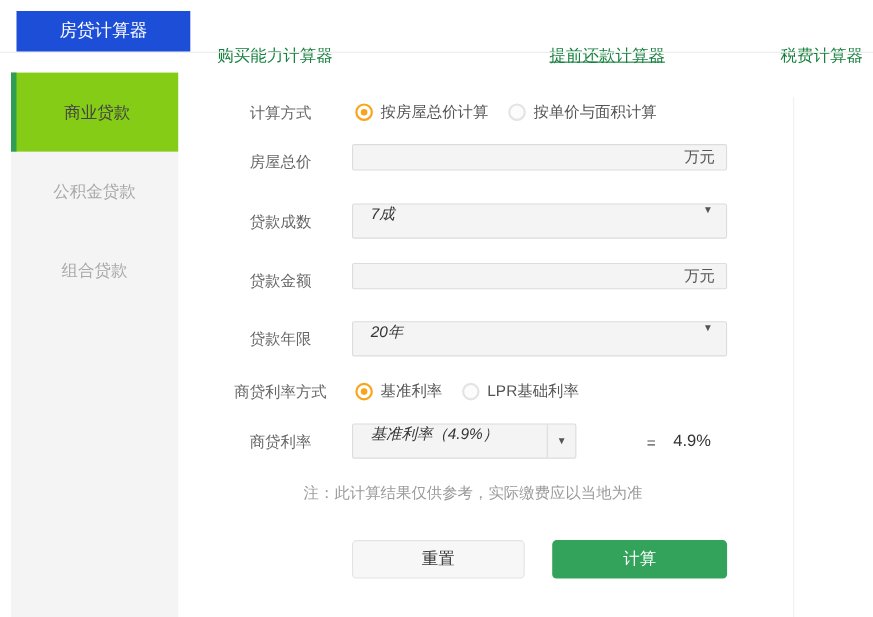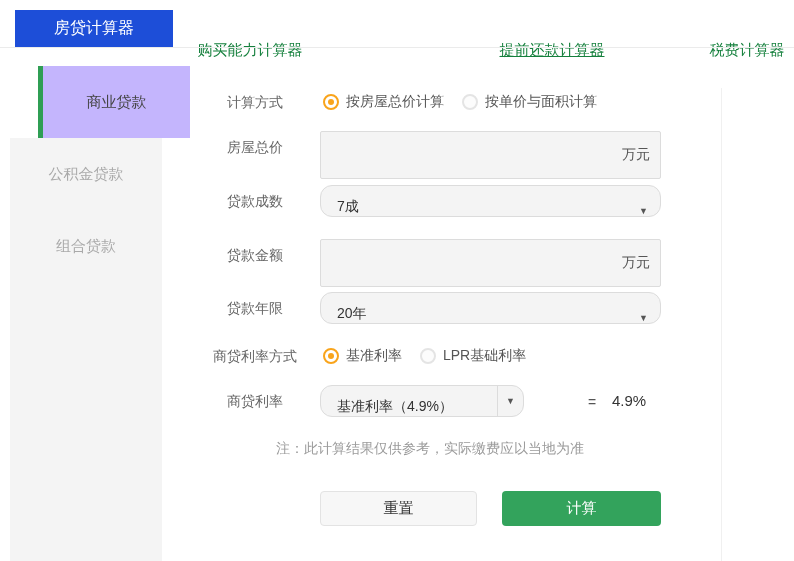--- a/index.html
+++ b/index.html
@@ -10,49 +10,49 @@
   .tab-active { position:absolute; left:15px; top:10px; width:158px; height:37px;
     background:#1d4ed8; color:#fff; font-size:16px; display:flex; align-items:center;
     justify-content:center; cursor:pointer; }
   .tab { position:absolute; top:19px; transform:translateX(-50%); font-size:15px;
     color:#15803d; white-space:nowrap; cursor:pointer;margin-top:22px; }
   .tab1 { left:250px; } .tab2 { left:408px; } .tab3 { left:552px;text-decoration:underline; } .tab4 { left:747px; }
   .tabbar-border { position:absolute; left:0; top:47px; width:794px; height:1px; background:#ebebeb; }
 
   
   .side-active { position:absolute; left:10px; top:66px; width:152px; height:72px;
-    background:#c4b5fd; border-left:5px solid #2f9e54; display:flex; align-items:center;
-    justify-content:center; font-size:15px; color:#444; cursor:pointer;margin-left:28px; }
+    background:#84cc16; border-left:5px solid #2f9e54; display:flex; align-items:center;
+    justify-content:center; font-size:15px; color:#444; cursor:pointer; }
   .side-rest { position:absolute; left:10px; top:138px; width:152px; height:423px; background:#f4f4f4; }
   .side-item { height:72px; display:flex; align-items:center; justify-content:center;
     font-size:15px; color:#a9a9a9; cursor:pointer; }
 
   
   .v-divider { position:absolute; left:721px; top:88px; width:1px; height:473px; background:#f0f0f0; }
 
   
   .flabel { position:absolute; left:200px; width:110px; text-align:center;
     font-size:14px; color:#666; white-space:nowrap; }
   .radio-row { position:absolute; left:323px; display:flex; align-items:center; height:18px; }
   .radio { width:16px; height:16px; border-radius:50%; position:relative; flex:none; cursor:pointer; }
   .radio.sel { border:2px solid #f9a41b; background:#fff; }
   .radio.sel::after { content:""; position:absolute; left:3px; top:3px; width:6px; height:6px;
     border-radius:50%; background:#f9a41b; }
   .radio.unsel { border:2px solid #e4e4e4; background:#fcfcfc; }
   .radio-label { font-size:14px; color:#555; margin-left:7px; margin-right:18px; cursor:pointer; }
 
-  .finput { position:absolute; left:320px; width:341px; height:48px; background:#f4f4f4;
+  .finput { position:absolute; left:320px; width:341px; height:24px; background:#f4f4f4;
     border:1px solid #dcdcdc; border-radius:2px; display:flex; align-items:center; }
   .finput input { flex:1; height:100%; border:none; background:transparent; outline:none;
     padding:0 10px 0 16px; font-size:14px; color:#333; font-family:inherit; }
   .unit { font-size:14px; color:#555; padding-right:10px; flex:none; }
 
   .fselect { position:absolute; left:320px; width:341px; height:32px; background:#f4f4f4;
-    border:1px solid #dcdcdc; border-radius:12px; display:flex; align-items:flex-end;
-    cursor:pointer; }
+    border:1px solid #dcdcdc; border-radius:2px; display:flex; align-items:flex-start;
+    cursor:pointer;font-style:italic; }
   .fselect .val { flex:1; font-size:14px; color:#333; padding-left:16px; }
   .arrow { font-size:9px; color:#555; padding-right:12px; flex:none; }
   .fselect.narrow { width:204px; }
   .arrow-box { width:26px; height:100%; border-left:1px solid #dcdcdc; display:flex;
     align-items:center; justify-content:center; flex:none; }
   .arrow-box .arrow { padding:0; }
 
   .equals { position:absolute; left:588px; top:394px; font-size:14px; color:#555; }
   .rate-result { position:absolute; left:612px; top:392px; font-size:15px; color:#333; }
 

